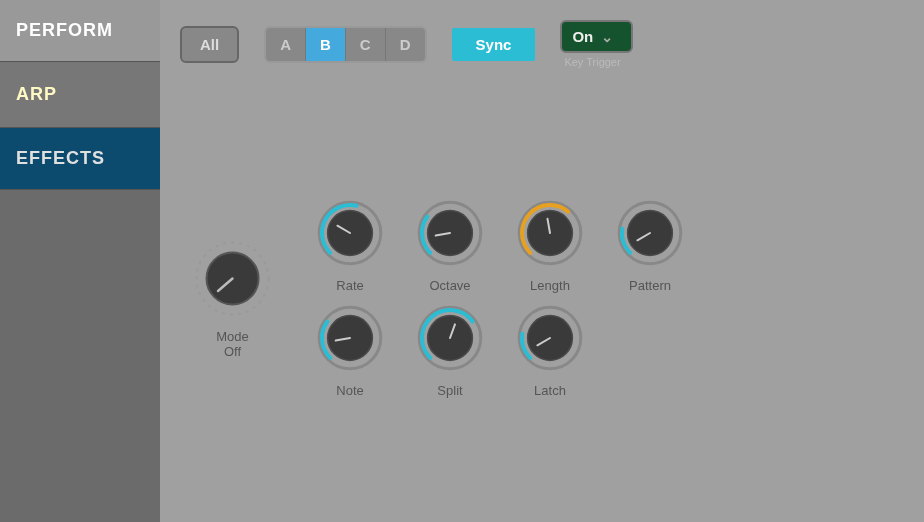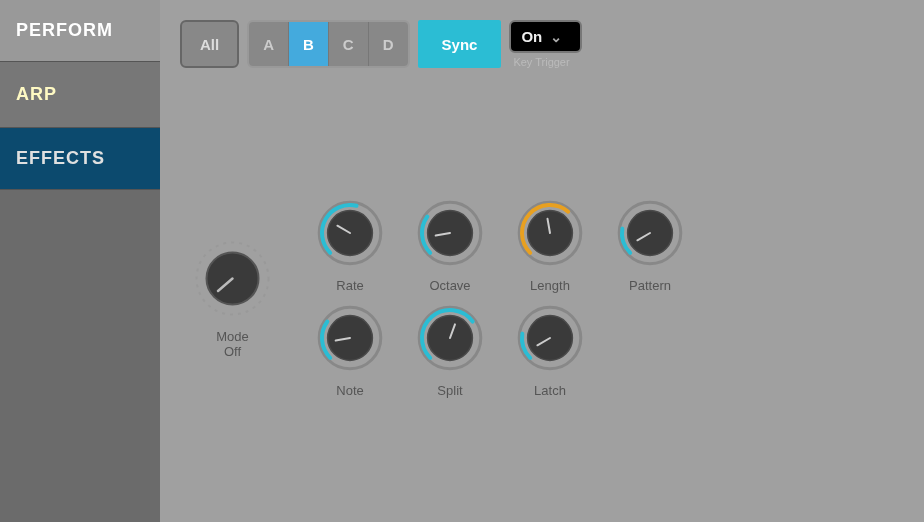--- a/index.html
+++ b/index.html
@@ -48,21 +48,22 @@
     .main {
       flex: 1;
       background: #a0a0a0;
       padding: 20px 20px 10px 20px;
       display: flex;
       flex-direction: column;
     }
     
     .top-bar {
       display: flex;
-      gap: 8px;
+      align-items: center;
+      gap: 25px;
       margin-bottom: 15px;
     }
     .btn-all {
       background: #888;
       border: 2px solid #666;
       border-radius: 6px;
       color: #ddd;
       font-size: 15px;
       font-weight: bold;
       padding: 8px 18px;
@@ -102,21 +103,21 @@
       cursor: pointer;
     }
     .key-trigger-wrap {
       display: flex;
       flex-direction: column;
       align-items: flex-start;
     }
     .key-trigger-select {
       display: flex;
       align-items: center;
-      background: #000000;
+      background: #14532d;
       border: 2px solid #777;
       border-radius: 6px;
       padding: 6px 10px;
       cursor: pointer;
     }
     .key-trigger-select span {
       color: #eee;
       font-size: 15px;
       font-weight: bold;
       margin-right: 8px;

